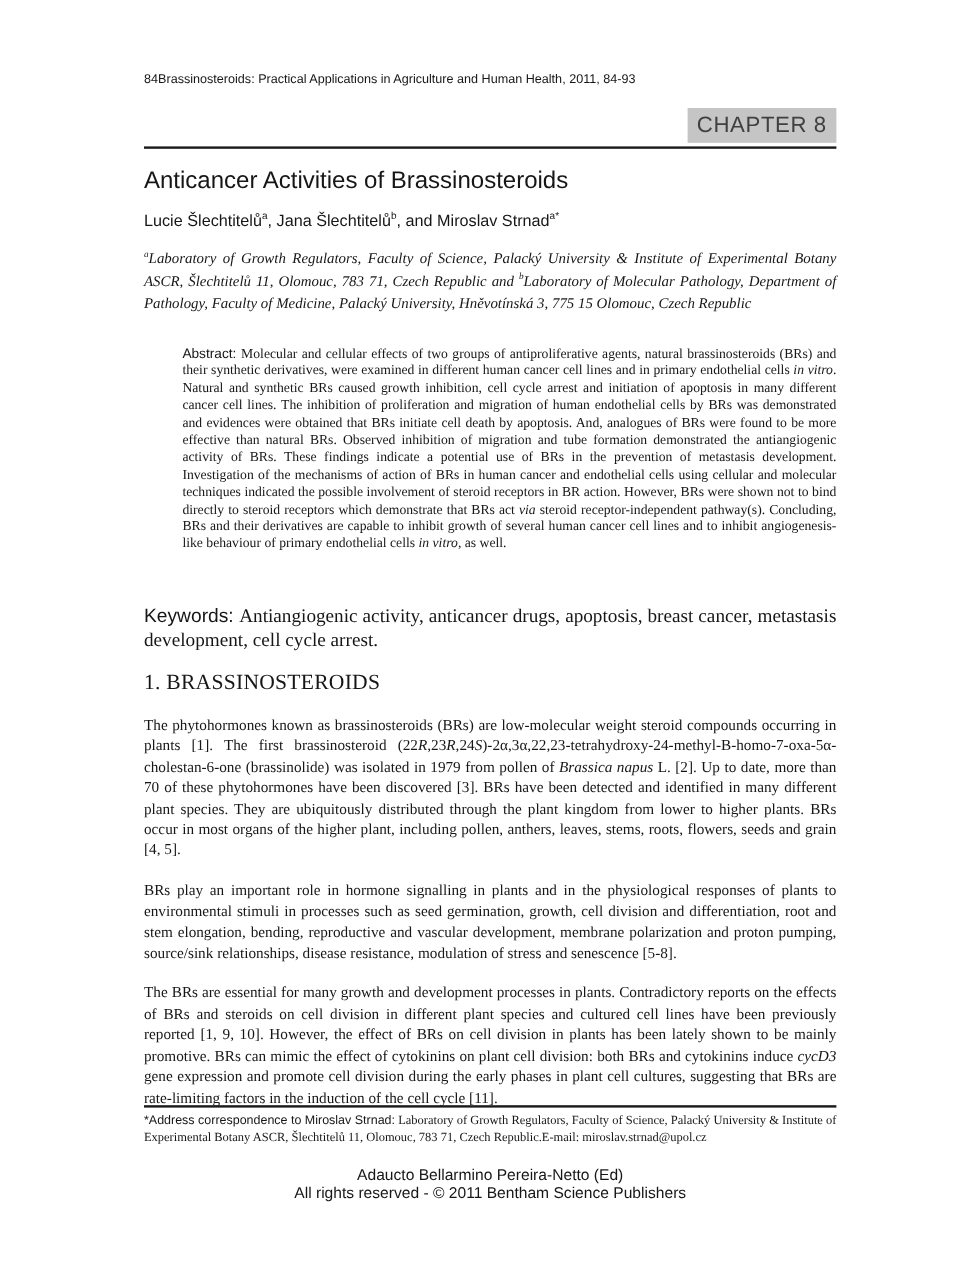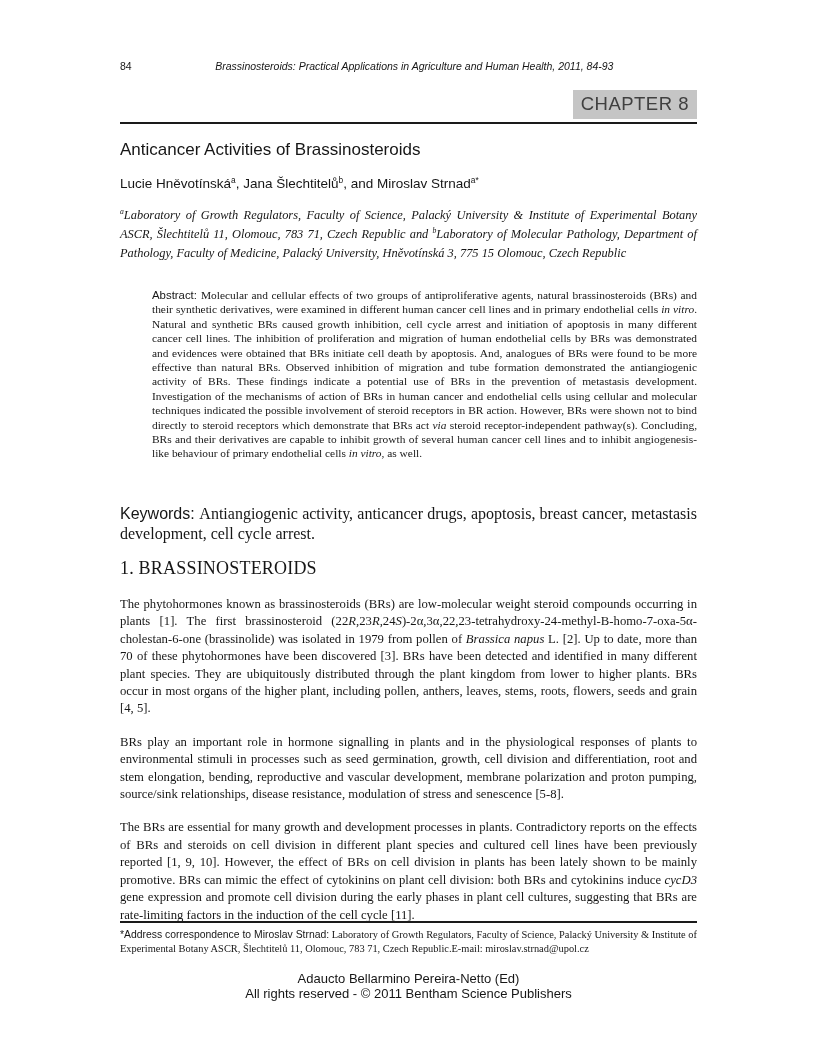--- a/index.html
+++ b/index.html
@@ -7,29 +7,29 @@
        font-family:"Liberation Serif", serif;}
   .page{position:absolute;left:0;top:0;width:807px;height:1056px;overflow:hidden;}
   .abs{position:absolute;left:120px;width:577px;}
   .sans{font-family:"Liberation Sans", sans-serif;}
   .i{font-style:italic;}
   .sup{font-size:62%;vertical-align:super;line-height:0;}
 
   .running-header{top:60px;display:flex;align-items:baseline;
        font-family:"Liberation Sans", sans-serif;font-size:10.5px;}
   .page-number{flex:0 0 auto;}
-  .running-title{flex:1 1 auto;text-align:center;font-style:italic;}
+  .running-title{flex:1 1 auto;}
 
   .badge-row{top:90px;text-align:right;}
   .chapter-badge{display:inline-block;background:#c5c5c5;color:#404040;
        font-family:"Liberation Sans", sans-serif;font-size:18.5px;
        padding:3px 8px 4px 8px;letter-spacing:0.5px;}
   .rule-top{top:122px;height:2px;background:#1a1a1a;}
 
-  .paper-title{top:140px;font-family:"Liberation Sans", sans-serif;font-size:17px;}
+  .paper-title{top:140px;font-family:"Liberation Sans", sans-serif;font-size:20px;}
   .authors{top:176px;font-family:"Liberation Sans", sans-serif;font-size:13.5px;}
   .affiliation{top:206px;font-size:12.4px;font-style:italic;line-height:19px;
        text-align:justify;}
 
   .abstract{top:288px;left:152px;width:545px;font-size:11.4px;line-height:14.4px;
        text-align:justify;}
   .keywords{top:504px;font-size:16px;line-height:20px;text-align:justify;}
 
   .body-flow{top:558px;}
   .section-heading{font-family:Liberation Serif, serif;font-size:18px;
@@ -51,21 +51,21 @@
     <span class="running-title">Brassinosteroids: Practical Applications in Agriculture and Human Health, 2011, 84-93</span>
   </div>
 
   <div class="abs badge-row">
     <span class="chapter-badge">CHAPTER 8</span>
   </div>
   <div class="abs rule-top"></div>
 
   <div class="abs paper-title">Anticancer Activities of Brassinosteroids</div>
 
-  <div class="abs authors"><span>Lucie Hněvotínská</span><span class="sup">a</span><span>, Jana Šlechtitelů</span><span class="sup">b</span><span>, and Miroslav Strnad</span><span class="sup">a*</span></div>
+  <div class="abs authors"><span>Lucie Šlechtitelů</span><span class="sup">a</span><span>, Jana Šlechtitelů</span><span class="sup">b</span><span>, and Miroslav Strnad</span><span class="sup">a*</span></div>
 
   <div class="abs affiliation"><span class="sup">a</span><span>Laboratory of Growth Regulators, Faculty of Science, Palacký University &amp; Institute of Experimental Botany ASCR, Šlechtitelů 11, Olomouc, 783 71, Czech Republic and </span><span class="sup">b</span><span>Laboratory of Molecular Pathology, Department of Pathology, Faculty of Medicine, Palacký University, Hněvotínská 3, 775 15 Olomouc, Czech Republic</span></div>
 
   <div class="abs abstract"><span class="sans">Abstract: </span><span>Molecular and cellular effects of two groups of antiproliferative agents, natural brassinosteroids (BRs) and their synthetic derivatives, were examined in different human cancer cell lines and in primary endothelial cells </span><span class="i">in vitro</span><span>. Natural and synthetic BRs caused growth inhibition, cell cycle arrest and initiation of apoptosis in many different cancer cell lines. The inhibition of proliferation and migration of human endothelial cells by BRs was demonstrated and evidences were obtained that BRs initiate cell death by apoptosis. And, analogues of BRs were found to be more effective than natural BRs. Observed inhibition of migration and tube formation demonstrated the antiangiogenic activity of BRs. These findings indicate a potential use of BRs in the prevention of metastasis development. Investigation of the mechanisms of action of BRs in human cancer and endothelial cells using cellular and molecular techniques indicated the possible involvement of steroid receptors in BR action. However, BRs were shown not to bind directly to steroid receptors which demonstrate that BRs act </span><span class="i">via</span><span> steroid receptor-independent pathway(s). Concluding, BRs and their derivatives are capable to inhibit growth of several human cancer cell lines and to inhibit angiogenesis-like behaviour of primary endothelial cells </span><span class="i">in vitro</span><span>, as well.</span></div>
 
   <div class="abs keywords"><span class="sans">Keywords: </span><span>Antiangiogenic activity, anticancer drugs, apoptosis, breast cancer, metastasis development, cell cycle arrest.</span></div>
 
   <div class="abs body-flow">
     <div class="section-heading">1. BRASSINOSTEROIDS</div>
     <p class="para"><span>The phytohormones known as brassinosteroids (BRs) are low-molecular weight steroid compounds occurring in plants [1]. The first brassinosteroid (22</span><span class="i">R</span><span>,23</span><span class="i">R</span><span>,24</span><span class="i">S</span><span>)-2α,3α,22,23-tetrahydroxy-24-methyl-B-homo-7-oxa-5α-cholestan-6-one (brassinolide) was isolated in 1979 from pollen of </span><span class="i">Brassica napus</span><span> L. [2]. Up to date, more than 70 of these phytohormones have been discovered [3]. BRs have been detected and identified in many different plant species. They are ubiquitously distributed through the plant kingdom from lower to higher plants. BRs occur in most organs of the higher plant, including pollen, anthers, leaves, stems, roots, flowers, seeds and grain [4, 5].</span></p>

